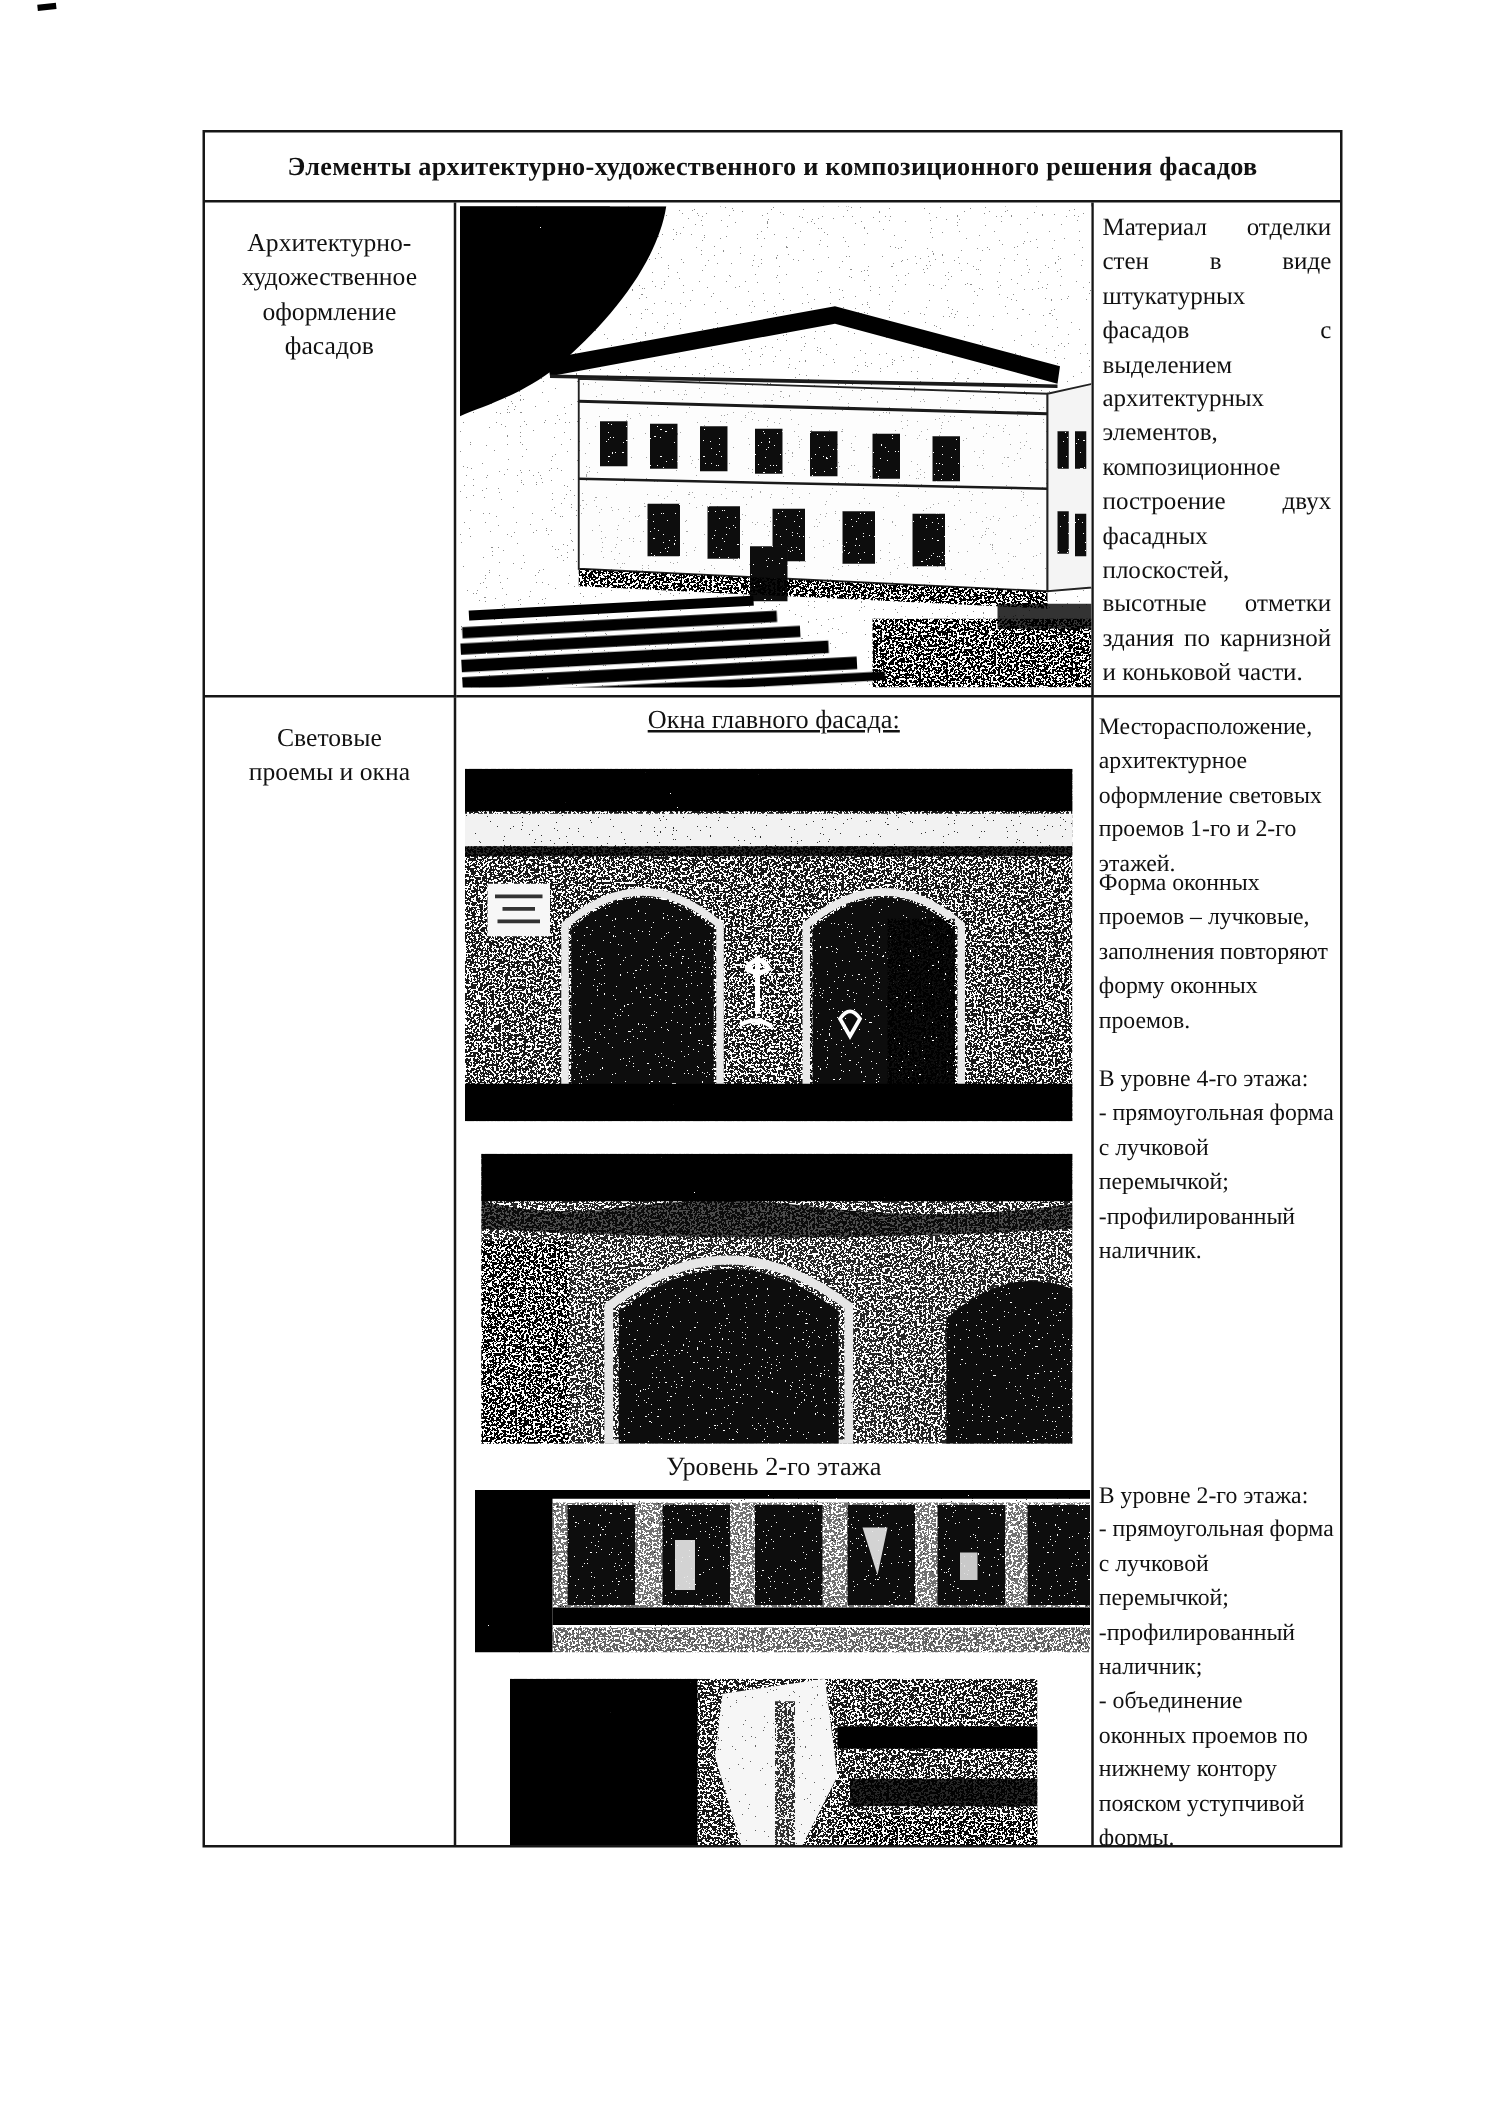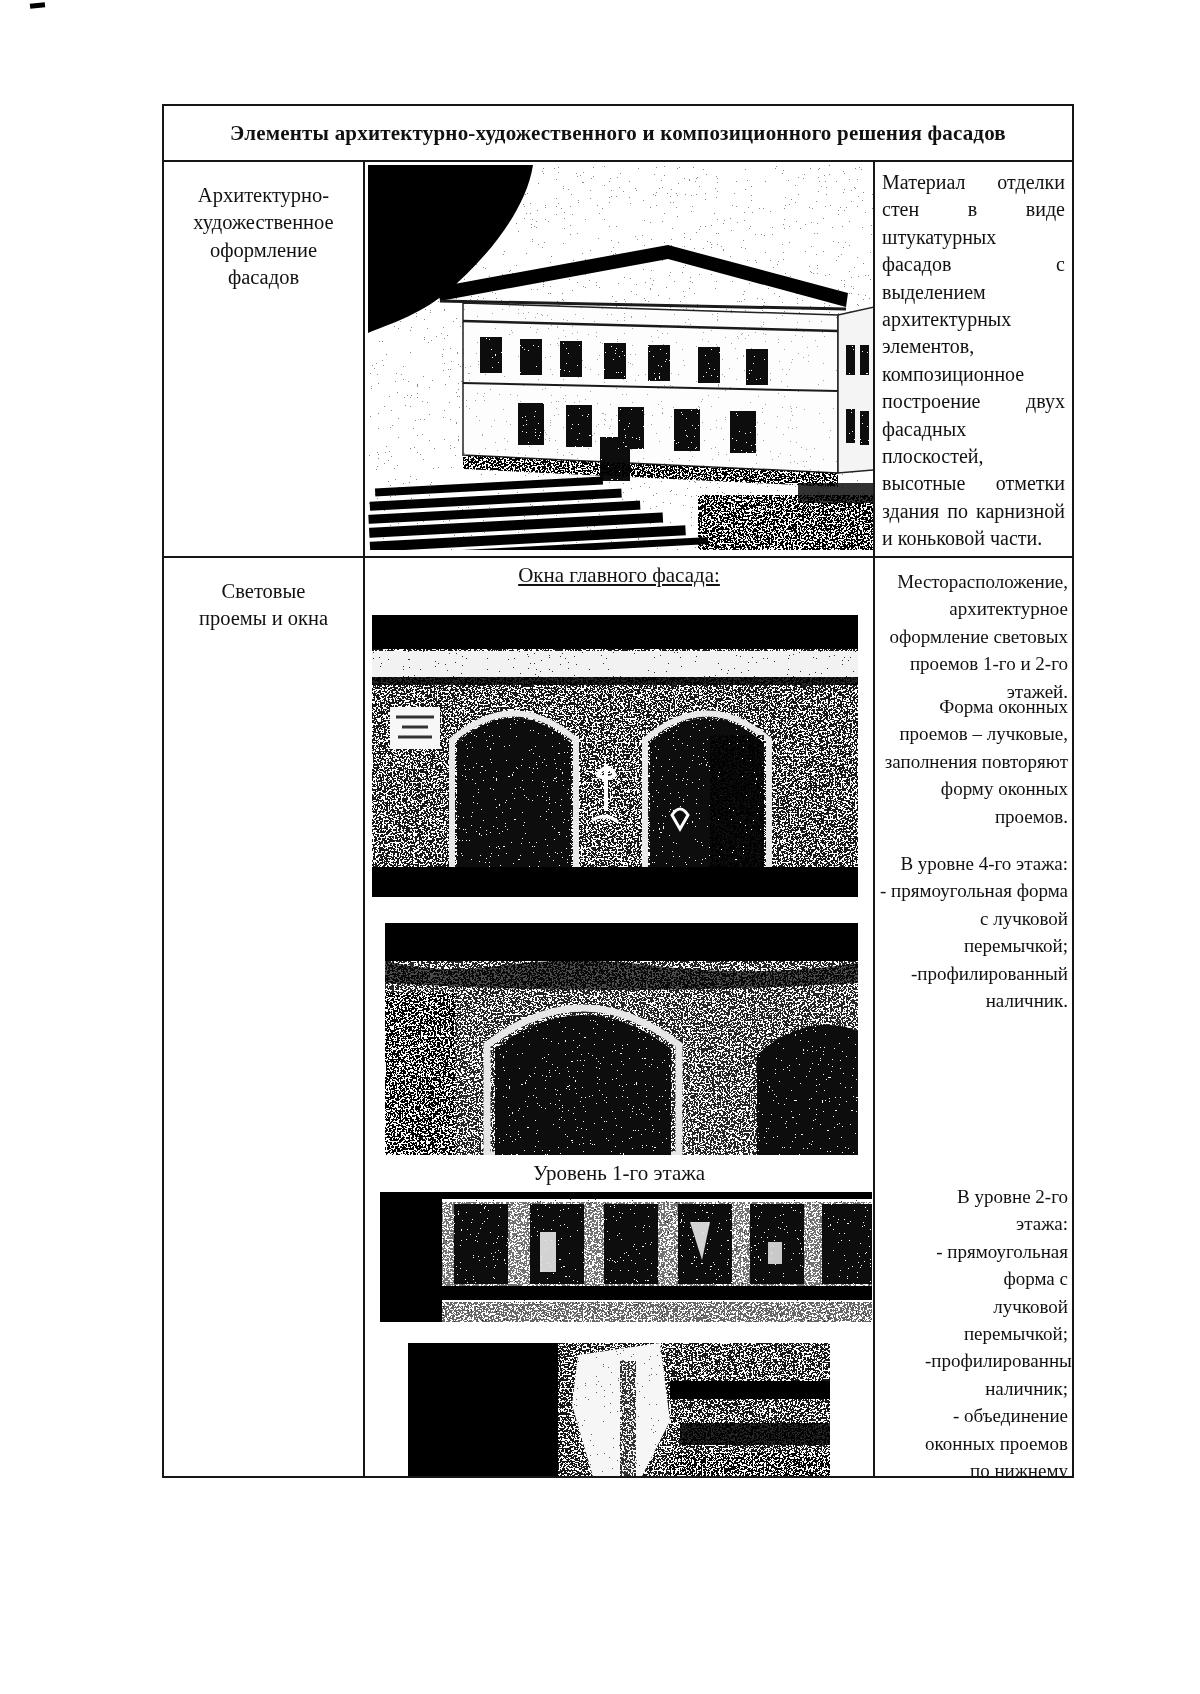--- a/index.html
+++ b/index.html
@@ -35,26 +35,26 @@
   .desc-justify {
     font-size:20px; line-height:1.37; text-align:justify; padding:7px 7px 16px 7px;
   }
 
   .cap { position:absolute; left:0; width:100%; text-align:center; font-size:21px; line-height:26px; }
   .cap-underline { text-decoration:underline; }
 
   .abs-photo { position:absolute; }
   .abs-photo svg { display:block; }
 
-  .col3-row2 { font-size:19px; line-height:27.4px; text-align:right; }
+  .col3-row2 { font-size:19px; line-height:27.4px; text-align:left; }
   .blk { position:absolute; left:4px; right:4px; }
   .blk-a { top:10px; }
   .blk-b { top:135px; }
   .blk-c { top:292px; }
-  .blk-d { top:625px;margin-left:46px; }
+  .blk-d { top:625px; }
 </style>
 </head>
 <body>
 
 <svg width="0" height="0" style="position:absolute" aria-hidden="true">
   <defs>
     <filter id="tex-light" x="0%" y="0%" width="100%" height="100%">
       <feTurbulence type="fractalNoise" baseFrequency="0.85" numOctaves="2" seed="7"></feTurbulence>
       <feColorMatrix type="matrix" values="0 0 0 0 0  0 0 0 0 0  0 0 0 0 0  1.2 1.2 0 0 -0.9"></feColorMatrix>
       <feComponentTransfer>
@@ -213,21 +213,21 @@
         <path d="M102 232 L102 122 Q198 48 294 122 L294 232 Z" fill="none" stroke="#e6e6e6" stroke-width="7"></path>
         <path d="M110 232 L110 126 Q198 58 286 126 L286 232 Z" filter="url(#tex-dark)"></path>
 
         <rect x="296" y="70" width="70" height="162" filter="url(#tex-light)" opacity="0.9"></rect>
 
         <path d="M372 232 L372 132 Q420 88 473 108 L473 232 Z" filter="url(#tex-dark)"></path>
         <rect x="0" y="70" width="70" height="162" filter="url(#tex-mid)" opacity="0.9"></rect>
       </svg>
     </div>
 
-    <div class="cap" style="top:602px">Уровень 1-го этажа</div>
+    <div class="cap" style="top:602px">Уровень 2-го этажа</div>
 
     <div class="abs-photo" style="left:15px; top:634px;">
       <svg viewBox="0 0 492 130" width="492" height="130">
         <rect width="492" height="130" fill="#fff"></rect>
         <rect width="492" height="130" filter="url(#tex-light)" opacity="0.8"></rect>
         <rect x="0" y="0" width="492" height="7" filter="url(#tex-heavy)"></rect>
         <rect x="0" y="0" width="62" height="130" filter="url(#tex-heavy)"></rect>
         <rect x="62" y="10" width="430" height="84" filter="url(#tex-mid)" opacity="0.55"></rect>
 
         <g filter="url(#tex-dark)">

